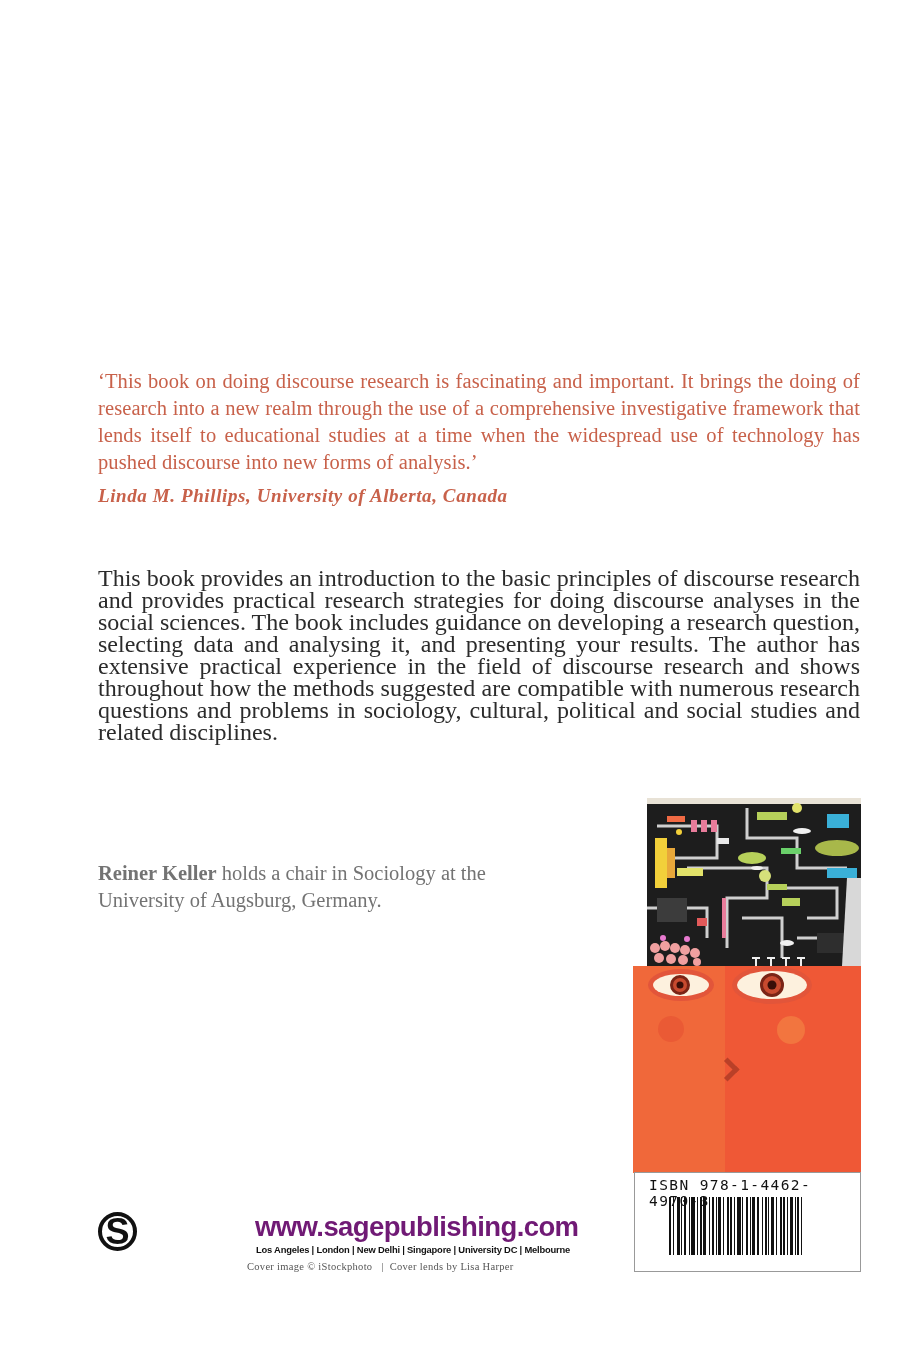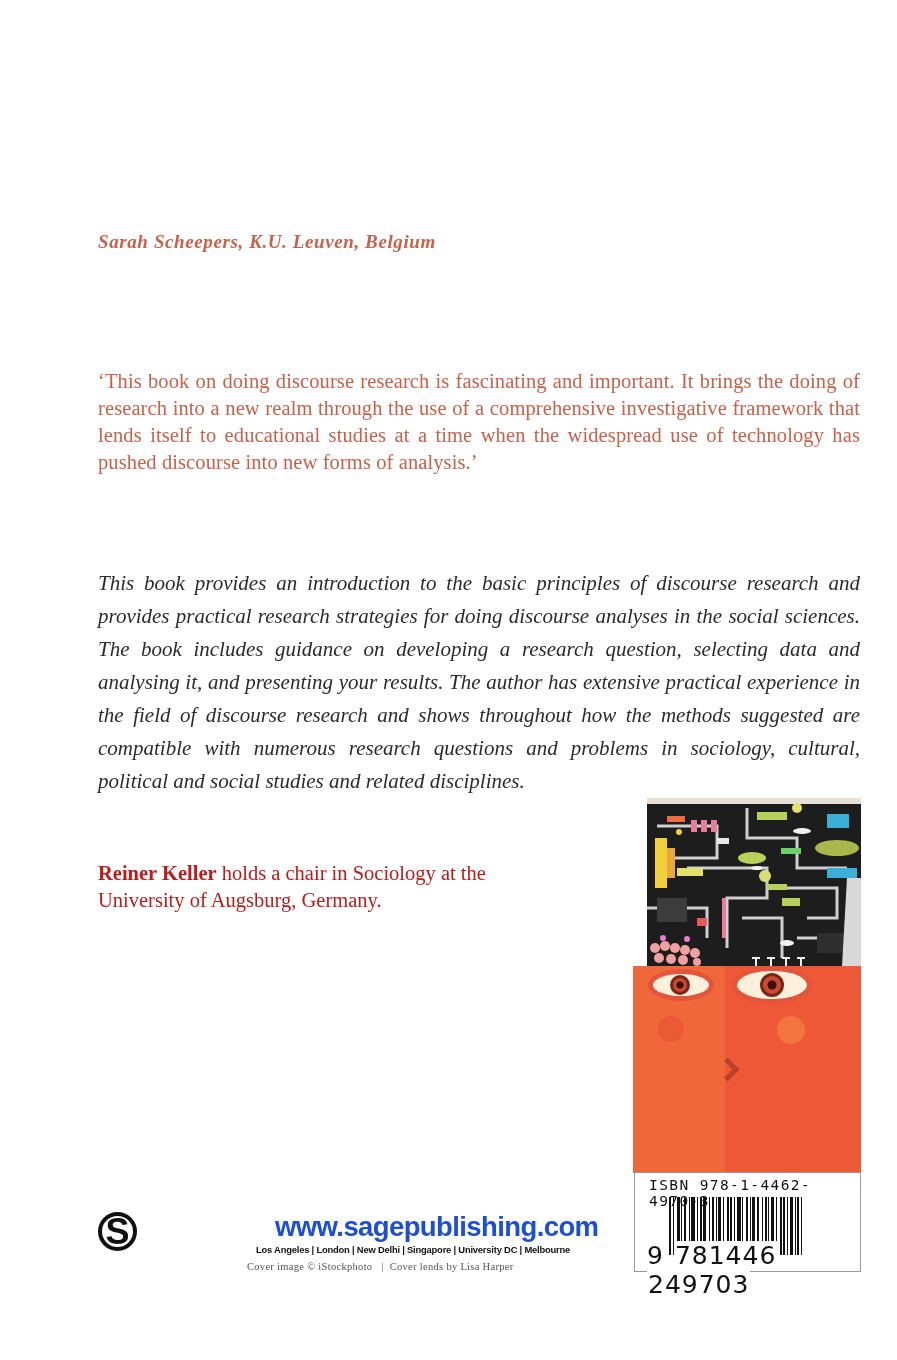--- a/index.html
+++ b/index.html
@@ -16,27 +16,26 @@
   }
   .quote .q-text { display: block; }
   .quote .q-attr {
     display: block; margin-top: 6px; font-style: italic; font-weight: bold;
     letter-spacing: 0.6px; font-size: 19px;
   }
   #quote1 { top: 222px; }
   #quote2 { top: 368px; }
   .blurb {
     position: absolute; left: 98px; top: 567px; width: 762px;
-    color: #2b2b2b; font-size: 21px; line-height: 33px; text-align: justify;
+    color: #2b2b2b; font-size: 24px; line-height: 22px; text-align: justify;
     font-family: "Liberation Serif", "DejaVu Serif", serif;
-    font-style: italic;
   }
   .bio {
     position: absolute; left: 98px; top: 860px; width: 440px;
-    color: #b91c1c; font-size: 20.5px; line-height: 27px;
+    color: #737373; font-size: 20.5px; line-height: 27px;
     font-family: "Liberation Serif", "DejaVu Serif", serif;
   }
   .bio b { font-weight: bold; }
 
   
   .illus { position: absolute; left: 633px; top: 798px; width: 228px; height: 375px; }
   .machine {
     position: absolute; left: 14px; top: 0; width: 214px; height: 168px;
     background: #1d1d1d; overflow: hidden;
     clip-path: polygon(0 0, 100% 0, 100% 100%, 0 100%);
@@ -83,40 +82,40 @@
   .sage-circle .s {
     position: absolute; left: 0; top: -4px; width: 100%; text-align: center;
     font-family: "Liberation Sans", sans-serif; font-weight: bold; font-size: 36px; color: #111; line-height: 40px;
   }
   .sage-word {
     font-family: "Liberation Sans", sans-serif; font-size: 45px; line-height: 44px; color: #111;
     letter-spacing: -2px; margin-left: 1px;
   }
   .pub-url {
     position: absolute; left: 255px; top: 1211px; font-family: "Liberation Sans", sans-serif; font-weight: bold;
-    font-size: 27.5px; color: #1d4ed8; letter-spacing: -0.6px; margin-left: 20px;
+    font-size: 27.5px; color: #701a75; letter-spacing: -0.6px;
   }
   .pub-cities {
     position: absolute; left: 256px; top: 1244px; font-family: "Liberation Sans", sans-serif; font-weight: bold;
     font-size: 9.4px; color: #111; letter-spacing: -0.2px;
   }
   .credits {
     position: absolute; left: 247px; top: 1261px; font-family: "Liberation Serif", serif; font-size: 10.5px; color: #555;
     letter-spacing: 0.3px;
   }
 </style>
 </head>
 <body>
 
 <div class="quote" id="quote1">
-  <span class="q-attr">Sarah Scheepers, K.U. Leuven, Belgium</span>
 </div>
 
 <div class="quote" id="quote2">
   <span class="q-text">‘This book on doing discourse research is fascinating and important. It brings the doing of research into a new realm through the use of a comprehensive investigative framework that lends itself to educational studies at a time when the widespread use of technology has pushed discourse into new forms of analysis.’</span>
+  <span class="q-attr">Linda M. Phillips, University of Alberta, Canada</span>
 </div>
 
 <div class="blurb">This book provides an introduction to the basic principles of discourse research and provides practical research strategies for doing discourse analyses in the social sciences. The book includes guidance on developing a research question, selecting data and analysing it, and presenting your results. The author has extensive practical experience in the field of discourse research and shows throughout how the methods suggested are compatible with numerous research questions and problems in sociology, cultural, political and social studies and related disciplines.</div>
 
 <div class="bio">
   <b>Reiner Keller</b><span> holds a chair in Sociology at the University of Augsburg, Germany.</span>
 </div>
 
 <div class="illus">
   <div class="machine">
@@ -235,23 +234,20 @@
       <span style="width:3px;margin-right:2px"></span>
     <span style="width:1px;margin-right:3px"></span>
       <span style="width:2px;margin-right:1px"></span>
     <span style="width:2px;margin-right:2px"></span>
       <span style="width:1px;margin-right:2px"></span>
     <span style="width:3px;margin-right:2px"></span>
       <span style="width:1px;margin-right:1px"></span>
     <span style="width:2px;margin-right:2px"></span>
       <span style="width:1px;margin-right:0"></span>
   </div>
-  <div class="barcode-num">
-    <span class="lead">9</span><span class="grp">781446</span> <span class="grp">249703</span>
-  </div>
 </div>
 
 <div class="sage-logo">
   <div class="sage-circle">
       <div class="s">S</div>
     </div>
 </div>
 <div class="pub-url">www.sagepublishing.com</div>
 <div class="pub-cities">Los Angeles | London | New Delhi | Singapore | University DC | Melbourne</div>
 <div class="credits">

